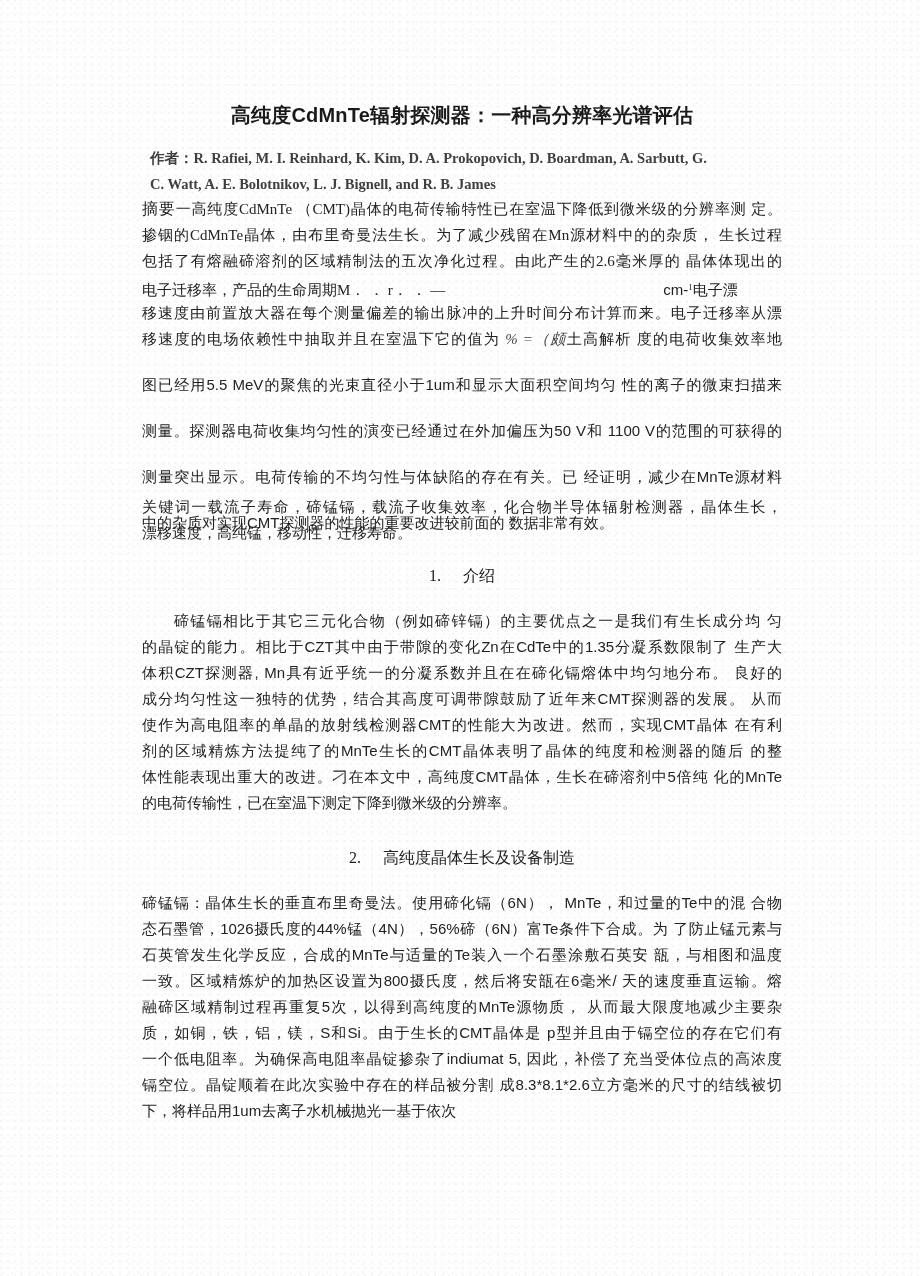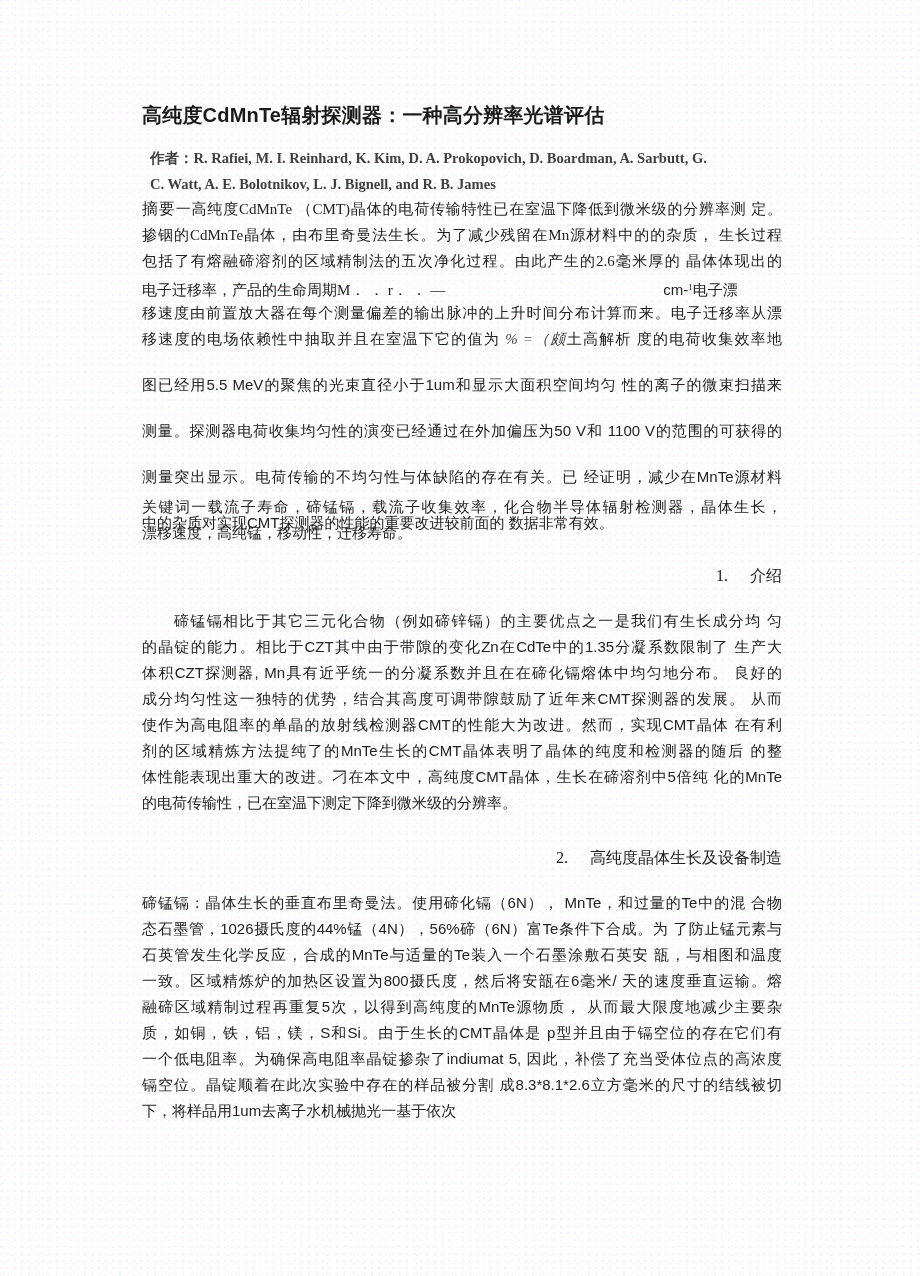--- a/index.html
+++ b/index.html
@@ -23,20 +23,21 @@
       position: absolute;
       left: 142px;
       top: 0;
       width: 640px;
     }
     .title {
       position: absolute;
       left: 0;
       width: 640px;
       top: 101px;
+      text-align: center;
       font-family: "Liberation Sans", "DejaVu Sans", sans-serif;
       font-weight: bold;
       font-size: 20px;
       line-height: 28px;
       color: #1a1a1a;
       letter-spacing: 0.2px;
     }
     .authors {
       position: absolute;
       left: 8px;
@@ -77,21 +78,21 @@
       margin-top: 20px;
     }
     .ital {
       font-style: italic;
       color: #444;
     }
     .heading {
       position: absolute;
       left: 0;
       width: 640px;
-      text-align: right;
+      text-align: center;
       font-family: "Liberation Serif", "DejaVu Serif", serif;
       font-size: 16px;
       color: #222;
       line-height: 24px;
     }
     .heading .num { margin-right: 22px; }
     .indent { padding-left: 32px; }
     sup { font-size: 9px; vertical-align: 5px; }
   </style>
 </head>

